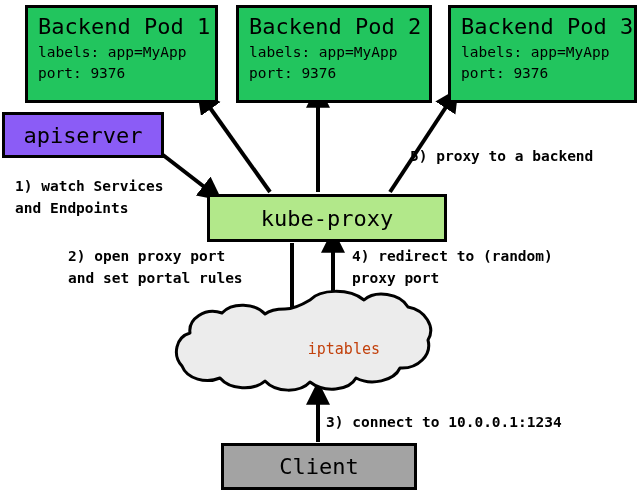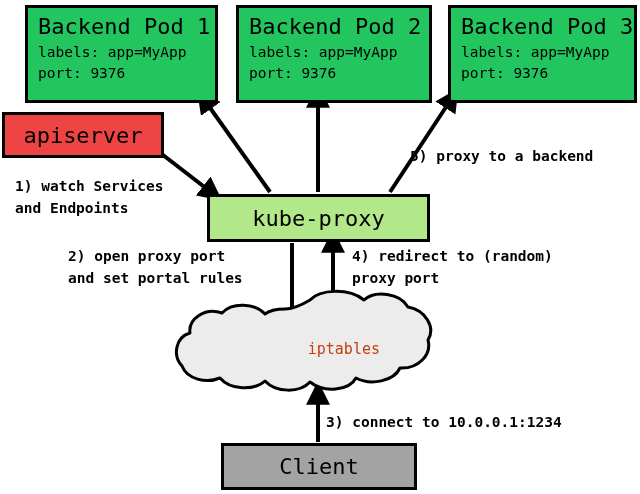--- a/index.html
+++ b/index.html
@@ -41,21 +41,21 @@
     white-space: nowrap;
     margin-top: 2px;
   }
   .pod-line {
     font-size: 14.5px;
     line-height: 21px;
     color: #000;
     white-space: nowrap;
   }
   .apiserver-box {
-    background: #ef4444;
+    background: #8b5cf6;
     align-items: center;
   }
   .apiserver-label {
     font-size: 22px;
     color: #000;
     white-space: nowrap;
   }
   .kubeproxy-box {
     background: #b2e88a;
     align-items: center;
@@ -148,21 +148,21 @@
   <div class="node-box pod-box" style="left:448px; top:5px; width:189px; height:98px;">
     <div class="pod-title">Backend Pod 3</div>
     <div class="pod-line">labels: app=MyApp</div>
     <div class="pod-line">port: 9376</div>
   </div>
 
   <div class="node-box apiserver-box" style="left:2px; top:112px; width:162px; height:46px;">
     <div class="apiserver-label">apiserver</div>
   </div>
 
-  <div class="node-box kubeproxy-box" style="left:207px; top:194px; width:223px; height:48px;">
+  <div class="node-box kubeproxy-box" style="left:207px; top:194px; width:240px; height:48px;">
     <div class="kubeproxy-label">kube-proxy</div>
   </div>
 
   <div class="cloud-label" style="left:240px; top:340px; width:140px;">iptables</div>
 
   <div class="node-box client-box" style="left:221px; top:443px; width:196px; height:47px;">
     <div class="client-label">Client</div>
   </div>
 
   <div class="step-label" style="left:15px; top:175px;">

